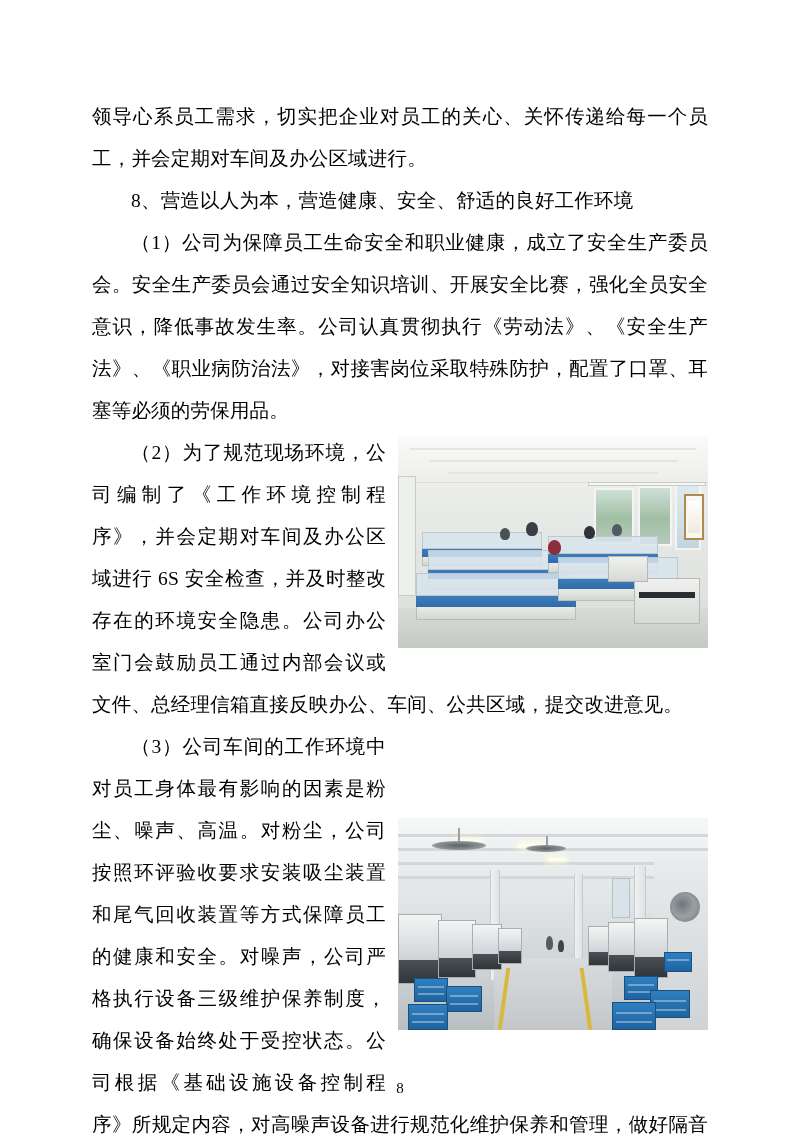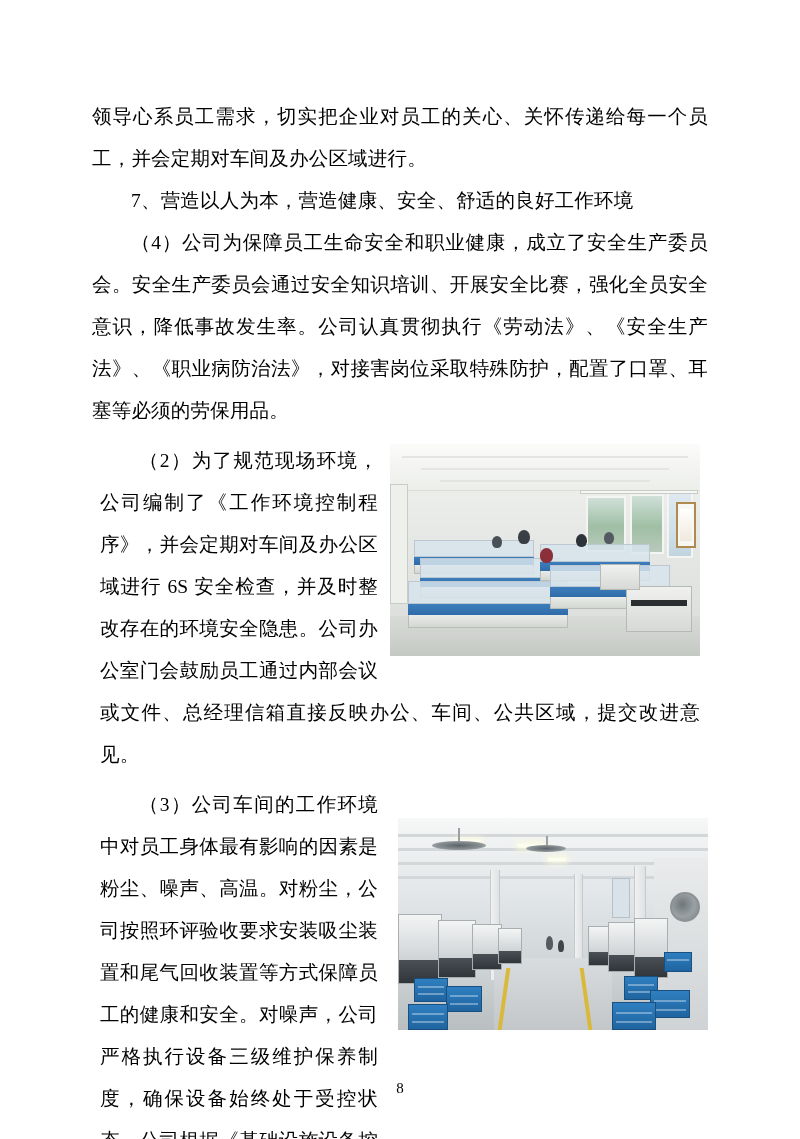--- a/index.html
+++ b/index.html
@@ -31,21 +31,21 @@
     color: #000000;
     text-align: justify;
     text-justify: inter-ideograph;
     margin: 0;
     letter-spacing: 0.2px;
   }
   .indent2 {
     text-indent: 2em;
   }
   .figure-block {
-    margin: 8px;
+    margin: 0;
   }
   .float-right {
     float: right;
     margin: 4px 0 2px 12px;
   }
   .clearfix::after {
     content: "";
     display: block;
     clear: both;
   }
@@ -219,23 +219,23 @@
 </style>
 </head>
 <body>
 
 <div class="page">
 
   <div class="content">
 
     <p class="para">领导心系员工需求，切实把企业对员工的关心、关怀传递给每一个员工，并会定期对车间及办公区域进行。</p>
 
-    <p class="para indent2">7、营造以人为本，营造健康、安全、舒适的良好工作环境</p>
-
-    <p class="para indent2">（4）公司为保障员工生命安全和职业健康，成立了安全生产委员会。安全生产委员会通过安全知识培训、开展安全比赛，强化全员安全意识，降低事故发生率。公司认真贯彻执行《劳动法》、《安全生产法》、《职业病防治法》，对接害岗位采取特殊防护，配置了口罩、耳塞等必须的劳保用品。</p>
+    <p class="para indent2">8、营造以人为本，营造健康、安全、舒适的良好工作环境</p>
+
+    <p class="para indent2">（1）公司为保障员工生命安全和职业健康，成立了安全生产委员会。安全生产委员会通过安全知识培训、开展安全比赛，强化全员安全意识，降低事故发生率。公司认真贯彻执行《劳动法》、《安全生产法》、《职业病防治法》，对接害岗位采取特殊防护，配置了口罩、耳塞等必须的劳保用品。</p>
 
     <div class="figure-block clearfix">
       <div class="photo photo1 float-right">
         <div class="p1-wall"></div>
         <div class="p1-ceiling"></div>
         <div class="p1-ceil-line" style="left:4%;top:12px;width:92%"></div>
         <div class="p1-ceil-line" style="left:10%;top:24px;width:80%"></div>
         <div class="p1-ceil-line" style="left:16%;top:36px;width:68%"></div>
 
         <div class="p1-window green" style="left:196px;top:52px;width:40px;height:56px;"></div>

